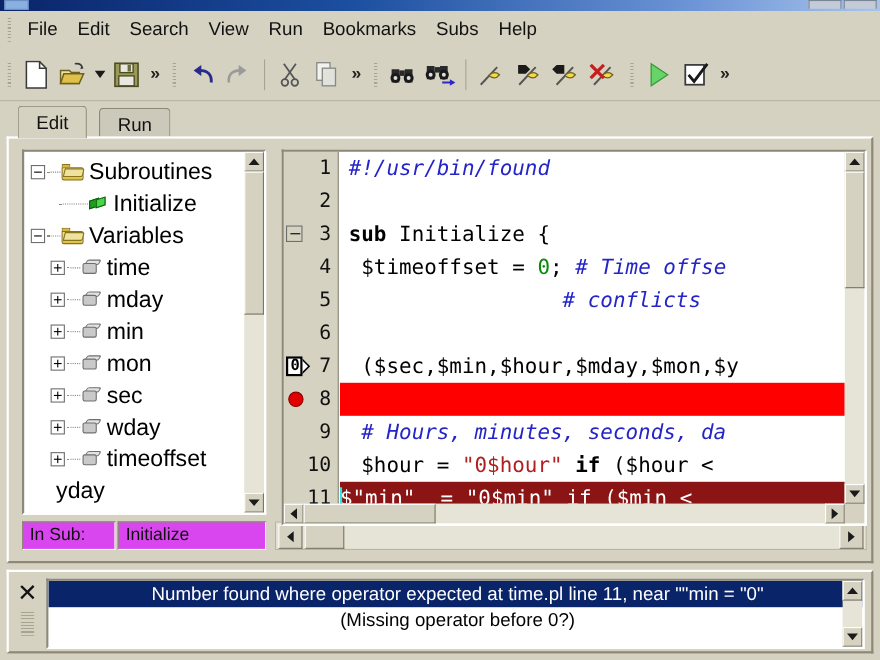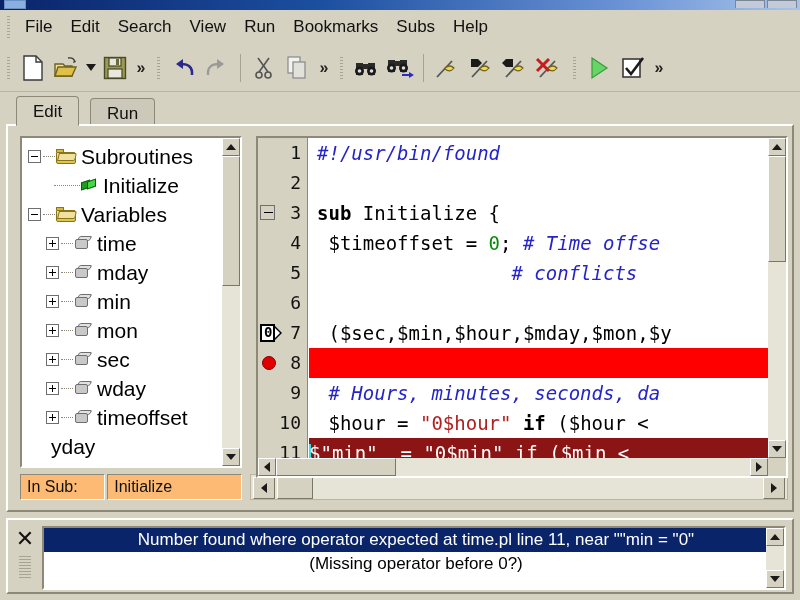--- a/index.html
+++ b/index.html
@@ -144,21 +144,21 @@
   .arrow.left { border-top: 5px solid transparent; border-bottom: 5px solid transparent; border-right: 6px solid #1a1a1a; }
   .arrow.right { border-top: 5px solid transparent; border-bottom: 5px solid transparent; border-left: 6px solid #1a1a1a; }
   .sthumb {
     position: absolute; left: 0; width: 18px; background: #d6d2c2;
     border: 1px solid; border-color: #fff #7b7667 #7b7667 #fff; cursor: default;
   }
 
   
   .statusrow { position: absolute; left: 12px; top: 348px; width: 222px; height: 26px; display: flex; }
   .stcell {
-    height: 26px; background: #fdba74; border: 1px solid; border-color: #8d8878 #fff #fff #8d8878;
+    height: 26px; background: #d946ef; border: 1px solid; border-color: #8d8878 #fff #fff #8d8878;
     font-size: 16px; color: #111; display: flex; align-items: center; padding: 0 6px; white-space: nowrap;
   }
 
   
   .editor {
     position: absolute; left: 248px; top: 10px; width: 532px; height: 342px;
     background: #fff; border: 2px solid; border-color: #8d8878 #fff #fff #8d8878; overflow: hidden;
   }
   .gutter {
     position: absolute; left: 0; top: 0; width: 50px; bottom: 18px; background: #d6d2c2;

